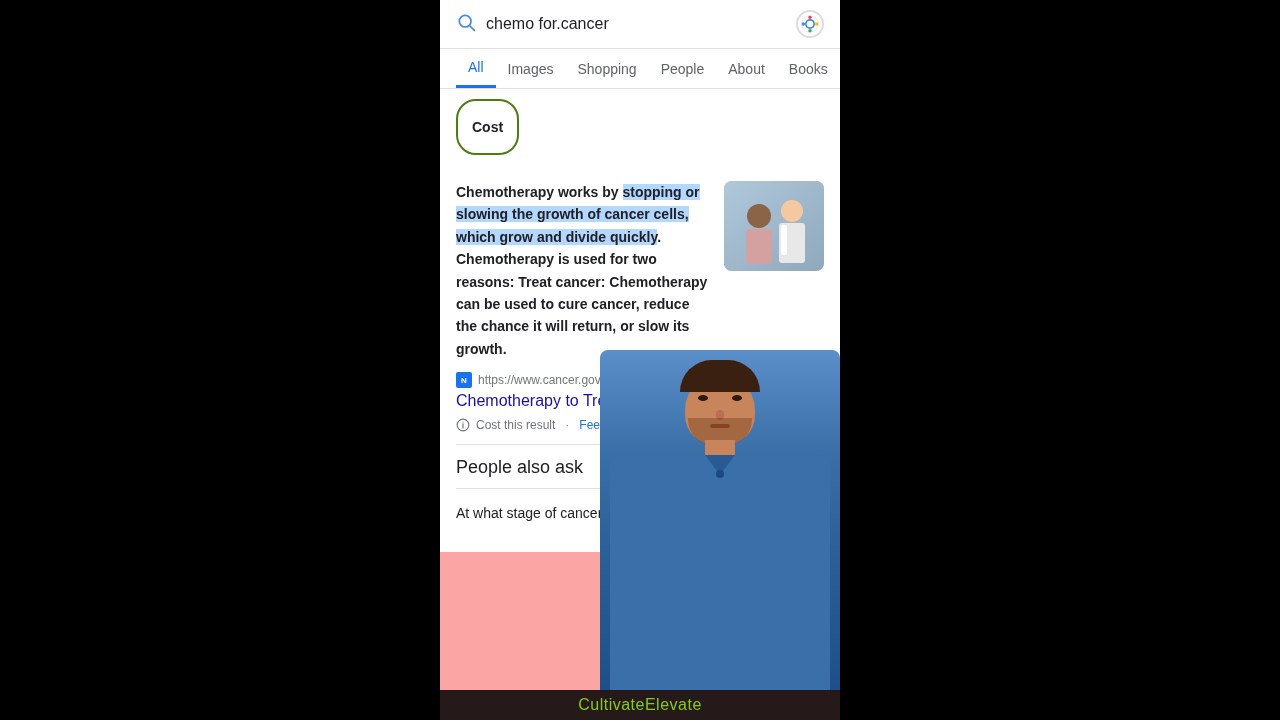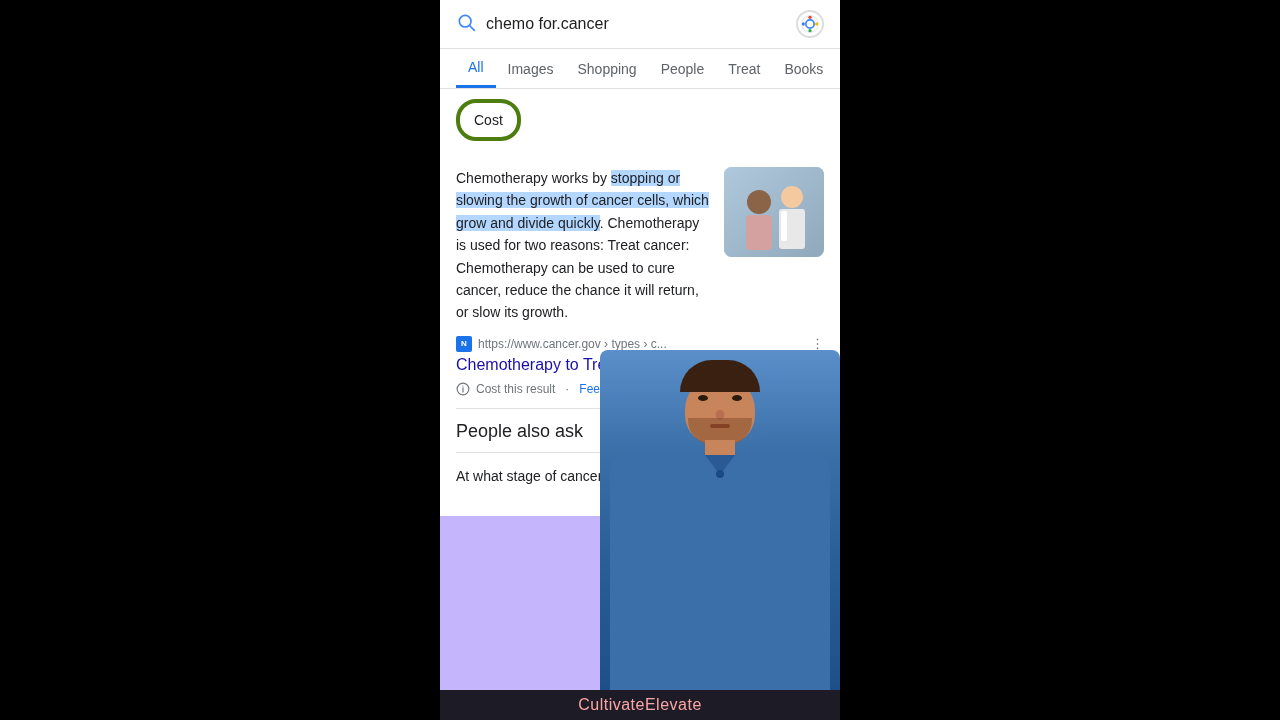--- a/index.html
+++ b/index.html
@@ -29,21 +29,21 @@
       height: 720px;
       background: #000;
     }
 
     .phone-screen {
       position: absolute;
       left: 440px;
       top: 0;
       width: 400px;
       height: 720px;
-      background: #c4b5fd;
+      background: #fca5a5;
       overflow: hidden;
     }
 
     
     .search-bar {
       display: flex;
       align-items: center;
       padding: 10px 16px;
       background: #fff;
       border-bottom: 1px solid #e0e0e0;
@@ -99,41 +99,43 @@
     
     .filter-chips {
       display: flex;
       padding: 10px 16px;
       gap: 8px;
       background: #fff;
       overflow-x: auto;
     }
 
     .chip {
-      padding: 9px 14px;
-      border: 4px solid #4d7c0f;
+      padding: 18px 14px;
+      border: 2px solid #4d7c0f;
       border-radius: 20px;
       font-size: 14px;
       color: #202124;
       cursor: pointer;
       white-space: nowrap;
       background: #fff;
+      font-weight: bold;
     }
 
     
     .content {
       padding: 16px;
       background: #fff;
       overflow-y: auto;
     }
 
     .result-block {
       display: flex;
       gap: 12px;
       margin-bottom: 12px;
+      font-weight: bold;
     }
 
     .result-text {
       flex: 1;
       font-size: 14px;
       line-height: 1.6;
       color: #202124;
     }
 
     .highlight {
@@ -275,21 +277,21 @@
       left: 0;
       right: 0;
       height: 30px;
       background: rgba(0,0,0,0.85);
       display: flex;
       align-items: center;
       justify-content: center;
     }
 
     .brand-text {
-      color: #fca5a5;
+      color: #84cc16;
       font-size: 16px;
       font-weight: 500;
       letter-spacing: 0.5px;
     }
   </style>
 </head>
 <body>
 
 <div class="black-left"></div>
 <div class="black-right"></div>
@@ -314,21 +316,21 @@
         <rect x="2" y="10" width="4" height="4" rx="2" fill="#4285f4"></rect>
       </svg>
     </div>
   </div>
 
   <div class="tabs">
     <div class="tab active">All</div>
     <div class="tab">Images</div>
     <div class="tab">Shopping</div>
     <div class="tab">People</div>
-    <div class="tab">Treat</div>
+    <div class="tab">About</div>
     <div class="tab">Books</div>
   </div>
 
   <div class="filter-chips">
     <div class="chip">Cost</div>
   </div>
 
   <div class="content">
     <div class="result-block">
       <div class="result-text">

